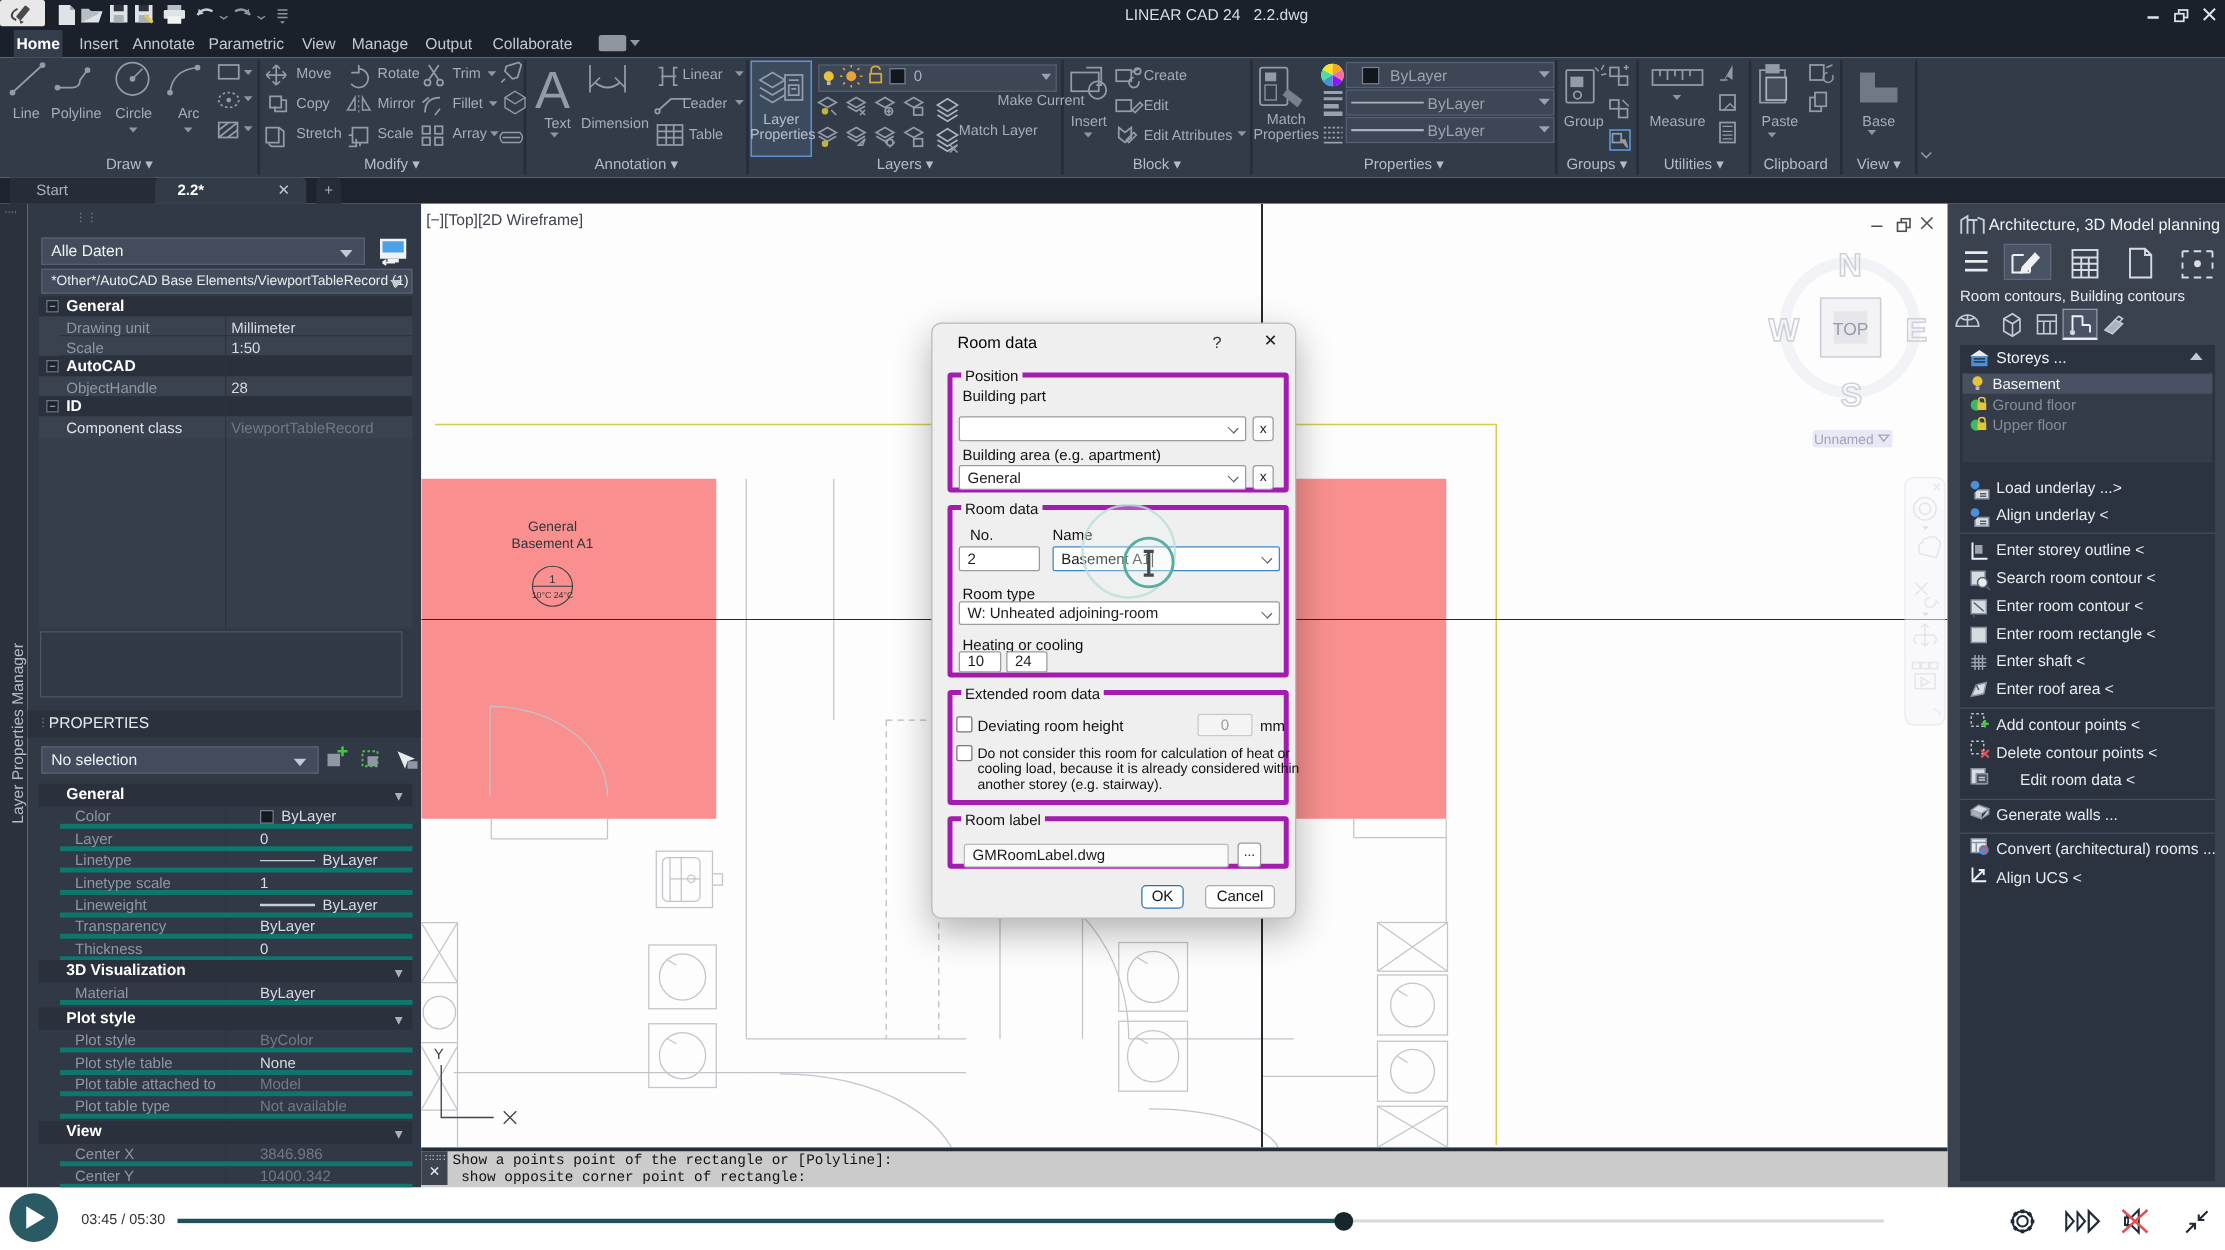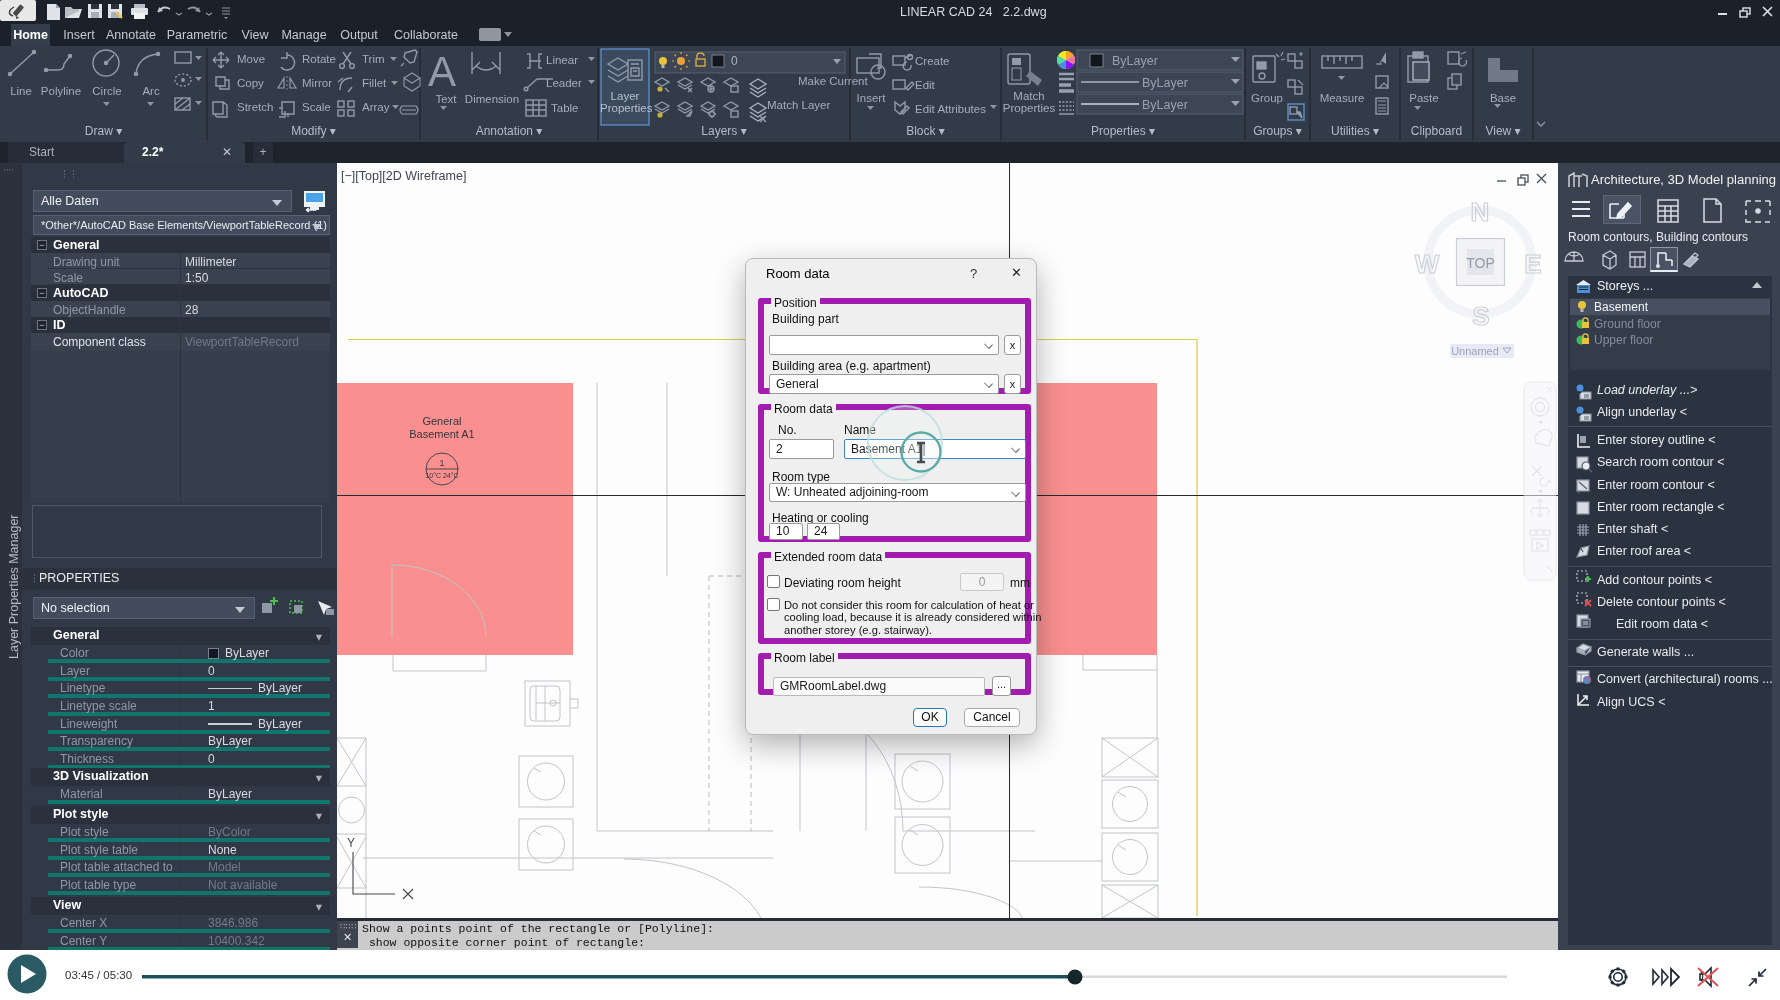--- a/index.html
+++ b/index.html
@@ -35,21 +35,21 @@
 .cmdrow span { position:absolute; left:29px; top:3px; white-space:nowrap; }
 .rsepline { position:absolute; left:0; width:204px; height:1px; background:#454e5c; }
 
 
 #cmdbar { left:337px; top:918px; width:1221px; height:32px; background:#cbcbcb; border-top:3px solid #272d37; }
 #player { left:0; top:950px; width:1780px; height:50px; background:#ffffff; }
 
 
 #dialog { left:745px; top:258px; width:292px; height:477px; background:#f0efef;
   border:1px solid #b9b9b9; border-radius:8px; box-shadow:0 10px 30px rgba(0,0,0,.3); font-size:12px; color:#111;}
-.grp { position:absolute; border:6px solid #a21caf; border-radius:3px; }
+.grp { position:absolute; border:4px solid #a21caf; border-radius:3px; }
 .glabel { position:absolute; top:-8px; left:7px; background:#f0efef; padding:0 3px; font-size:12px; color:#111; }
 .fld { position:absolute; background:#fff; border:1px solid #9b9b9b; border-radius:2px; font-size:12px; color:#1a1a1a; }
 .chev { position:absolute; right:6px; top:50%; margin-top:-4px; width:7px; height:7px; border-right:1.4px solid #5f6368; border-bottom:1.4px solid #5f6368; transform:rotate(45deg) scale(1,0.8); }
 .xbtn { position:absolute; width:17px; background:#fdfdfd; border:1px solid #9b9b9b; border-radius:3px; text-align:center; font-size:11px; color:#222; }
 .cb { position:absolute; width:13px; height:13px; background:#fff; border:1px solid #767676; border-radius:2px; }
 .ghdr { position:absolute; left:9px; width:299px; height:18px; background:#2a313d; color:#fff; font-weight:bold; font-size:12.5px; padding:1px 0 0 22px; }
 .ghdr span { position:absolute; right:8px; top:2px; color:#aab1bd; font-weight:normal; }
 .grow { position:absolute; left:26px; width:282px; height:18px; border-bottom:4px solid #0f766e; }
 .grow i { font-style:normal; position:absolute; left:12px; top:1px; color:#8f97a5; }
 .grow b { font-weight:normal; position:absolute; top:1px; }
@@ -752,21 +752,21 @@
           <rect x="6" y="5" width="7" height="6" fill="#e8c23a"></rect>
           <path d="M7 5 v-2 q0 -2 2.5 -2 q2.5 0 2.5 2 v2" stroke="#e8c23a" fill="none" stroke-width="1.3"></path>
         </svg>
       <div style="position:absolute;left:26px;top:41px;color:#848d9c;font-size:12px;">Ground floor</div>
       <svg width="14" height="14" style="position:absolute;left:8px;top:57px;">
           <circle cx="5" cy="7" r="4.5" fill="#3dba5f"></circle>
           <rect x="6" y="5" width="7" height="6" fill="#e8c23a"></rect>
           <path d="M7 5 v-2 q0 -2 2.5 -2 q2.5 0 2.5 2 v2" stroke="#e8c23a" fill="none" stroke-width="1.3"></path>
         </svg>
       <div style="position:absolute;left:26px;top:57px;color:#848d9c;font-size:12px;">Upper floor</div>
-      <div class="cmdrow" style="top:104px;font-style:italic;">
+      <div class="cmdrow" style="top:104px;">
           <span>Load underlay ...&gt;</span>
         </div>
       <div class="cmdrow" style="top:126px;">
           <span>Align underlay &lt;</span>
         </div>
       <div class="rsepline" style="top:150px;"></div>
       <div class="cmdrow" style="top:154px;">
           <span>Enter storey outline &lt;</span>
         </div>
       <div class="cmdrow" style="top:176px;">

